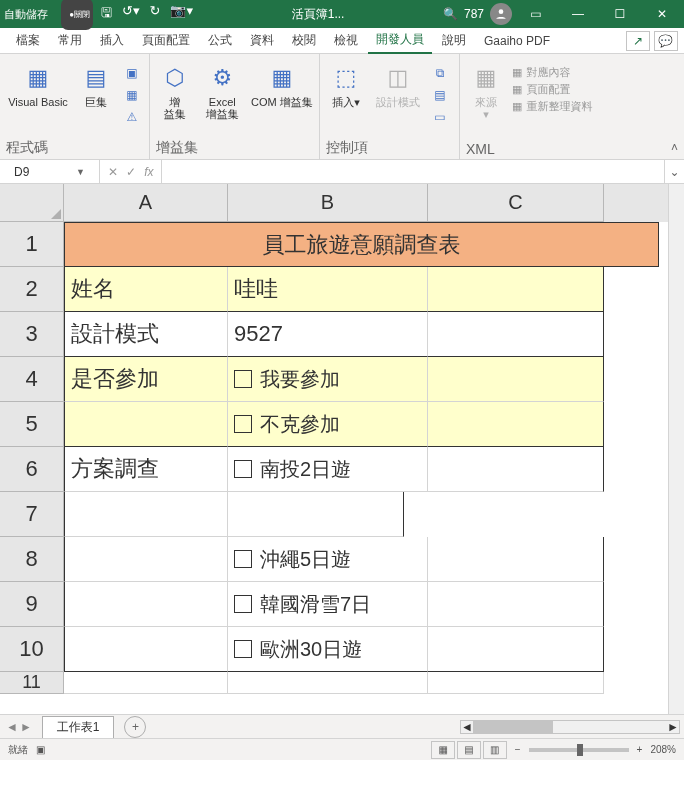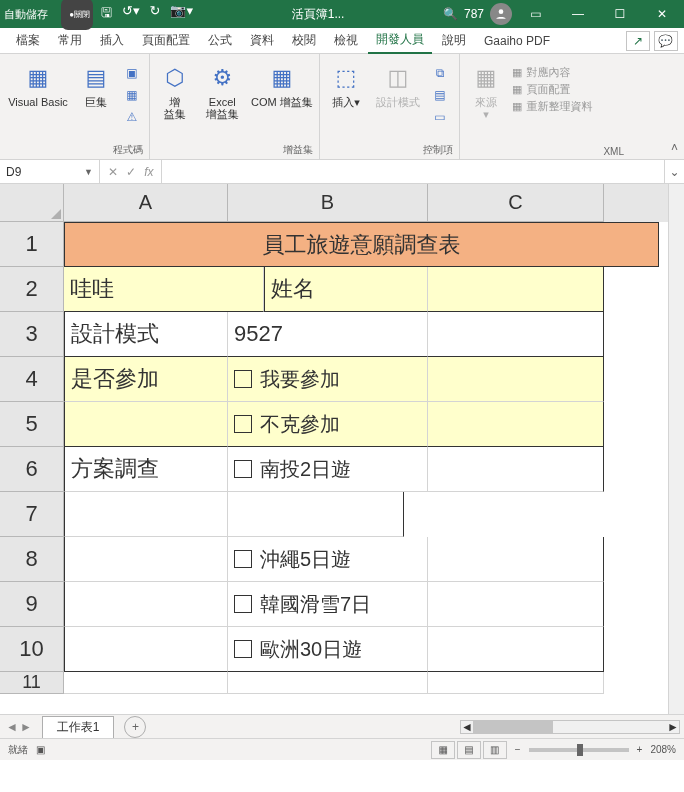--- a/index.html
+++ b/index.html
@@ -20,33 +20,33 @@
 .menutabs { height: 26px; background: #fff; border-bottom: 1px solid #d4d4d4; display: flex; align-items: center; padding-left: 8px; gap: 2px; }
 .menutabs .mtab { padding: 4px 8px; font-size: 12px; color: #444; }
 .menutabs .mtab.active { color: #217346; border-bottom: 2px solid #217346; }
 .menutabs .rbtns { margin-left:auto; display:flex; gap:4px; padding-right:6px;}
 .menutabs .rbtns span{ width:24px; height:20px; border:1px solid #c4c4c4; display:flex; align-items:center; justify-content:center; color:#217346;}
 
 
 .ribbon { height: 106px; background: #f3f2f1; border-bottom: 1px solid #d4d4d4; display: flex; position:relative; }
 .rgroup { border-right: 1px solid #d4d4d4; padding: 4px 6px 2px 6px; display:flex; flex-direction:column; }
 .rgroup .grow { flex:1; display:flex; align-items:flex-start; gap:6px; }
-.rgroup .glabel { text-align:right; font-size:10px; color:#666; padding-top:2px;}
+.rgroup .glabel { text-align:left; font-size:14px; color:#666; padding-top:2px;}
 .bigbtn { display:flex; flex-direction:column; align-items:center; width:52px; gap:2px; padding-top:4px;}
 .bigbtn .ic { width:32px; height:32px; display:flex; align-items:center; justify-content:center; font-size:22px; color:#4472c4;}
 .bigbtn .lbl { font-size:11px; text-align:center; line-height:1.1; color:#333;}
 .smallcol { display:flex; flex-direction:column; gap:4px; padding-top:6px;}
 .smallcol .sm { width:20px; height:18px; display:flex; align-items:center; justify-content:center; color:#4472c4;}
 .disabled .lbl, .disabled .ic, .disabled { color:#b0b0b0 !important; }
 .xmlrow { font-size:11px; color:#999; display:flex; align-items:center; gap:4px; padding:1px 0;}
 .collapse { position:absolute; right:6px; bottom:4px; color:#666; }
 
 
 .fbar { height: 24px; border-bottom:1px solid #d4d4d4; display:flex; align-items:stretch; }
-.namebox { width:100px; border-right:1px solid #d4d4d4; display:flex; align-items:center; padding:0 6px; font-size:12px; justify-content:space-between;}
+.namebox { width:100px; border-right:1px solid #d4d4d4; display:flex; align-items:center; padding:0 14px; font-size:12px; justify-content:space-between;}
 .namebox .dd { color:#666; font-size:9px;}
 .fxbtns { display:flex; align-items:center; gap:8px; padding:0 8px; border-right:1px solid #d4d4d4; color:#999;}
 .fxinput { flex:1; padding:0 6px; display:flex; align-items:center;}
 .fbar .exp { width:20px; display:flex; align-items:center; justify-content:center; border-left:1px solid #d4d4d4; color:#666;}
 
 
 .gridwrap { display:flex; height: 530px; }
 .grid { flex:1; overflow:hidden; position:relative;}
 .colheads { display:flex; height:38px; background:#e6e6e6; }
 .selall { width:64px; border-right:1px solid #b7b7b7; border-bottom:1px solid #b7b7b7; background:#e6e6e6; position:relative;}
@@ -228,22 +228,22 @@
     <div class="ch" style="width:200px">B</div>
     <div class="ch" style="width:176px">C</div>
   </div>
   <div class="rows">
     <div class="row">
       <div class="rh">1</div>
       <div class="cell title-cell" style="width:595px">員工旅遊意願調查表</div>
     </div>
     <div class="row">
       <div class="rh">2</div>
+      <div class="cell yellow bl bb" style="width:164px">姓名</div>
       <div class="cell yellow bb" style="width:200px">哇哇</div>
-      <div class="cell yellow bl bb" style="width:164px">姓名</div>
       <div class="cell yellow br bb" style="width:176px"></div>
     </div>
     <div class="row">
       <div class="rh">3</div>
       <div class="cell bl bb" style="width:164px">設計模式</div>
       <div class="cell bb" style="width:200px">9527</div>
       <div class="cell br bb" style="width:176px"></div>
     </div>
     <div class="row">
       <div class="rh">4</div>

